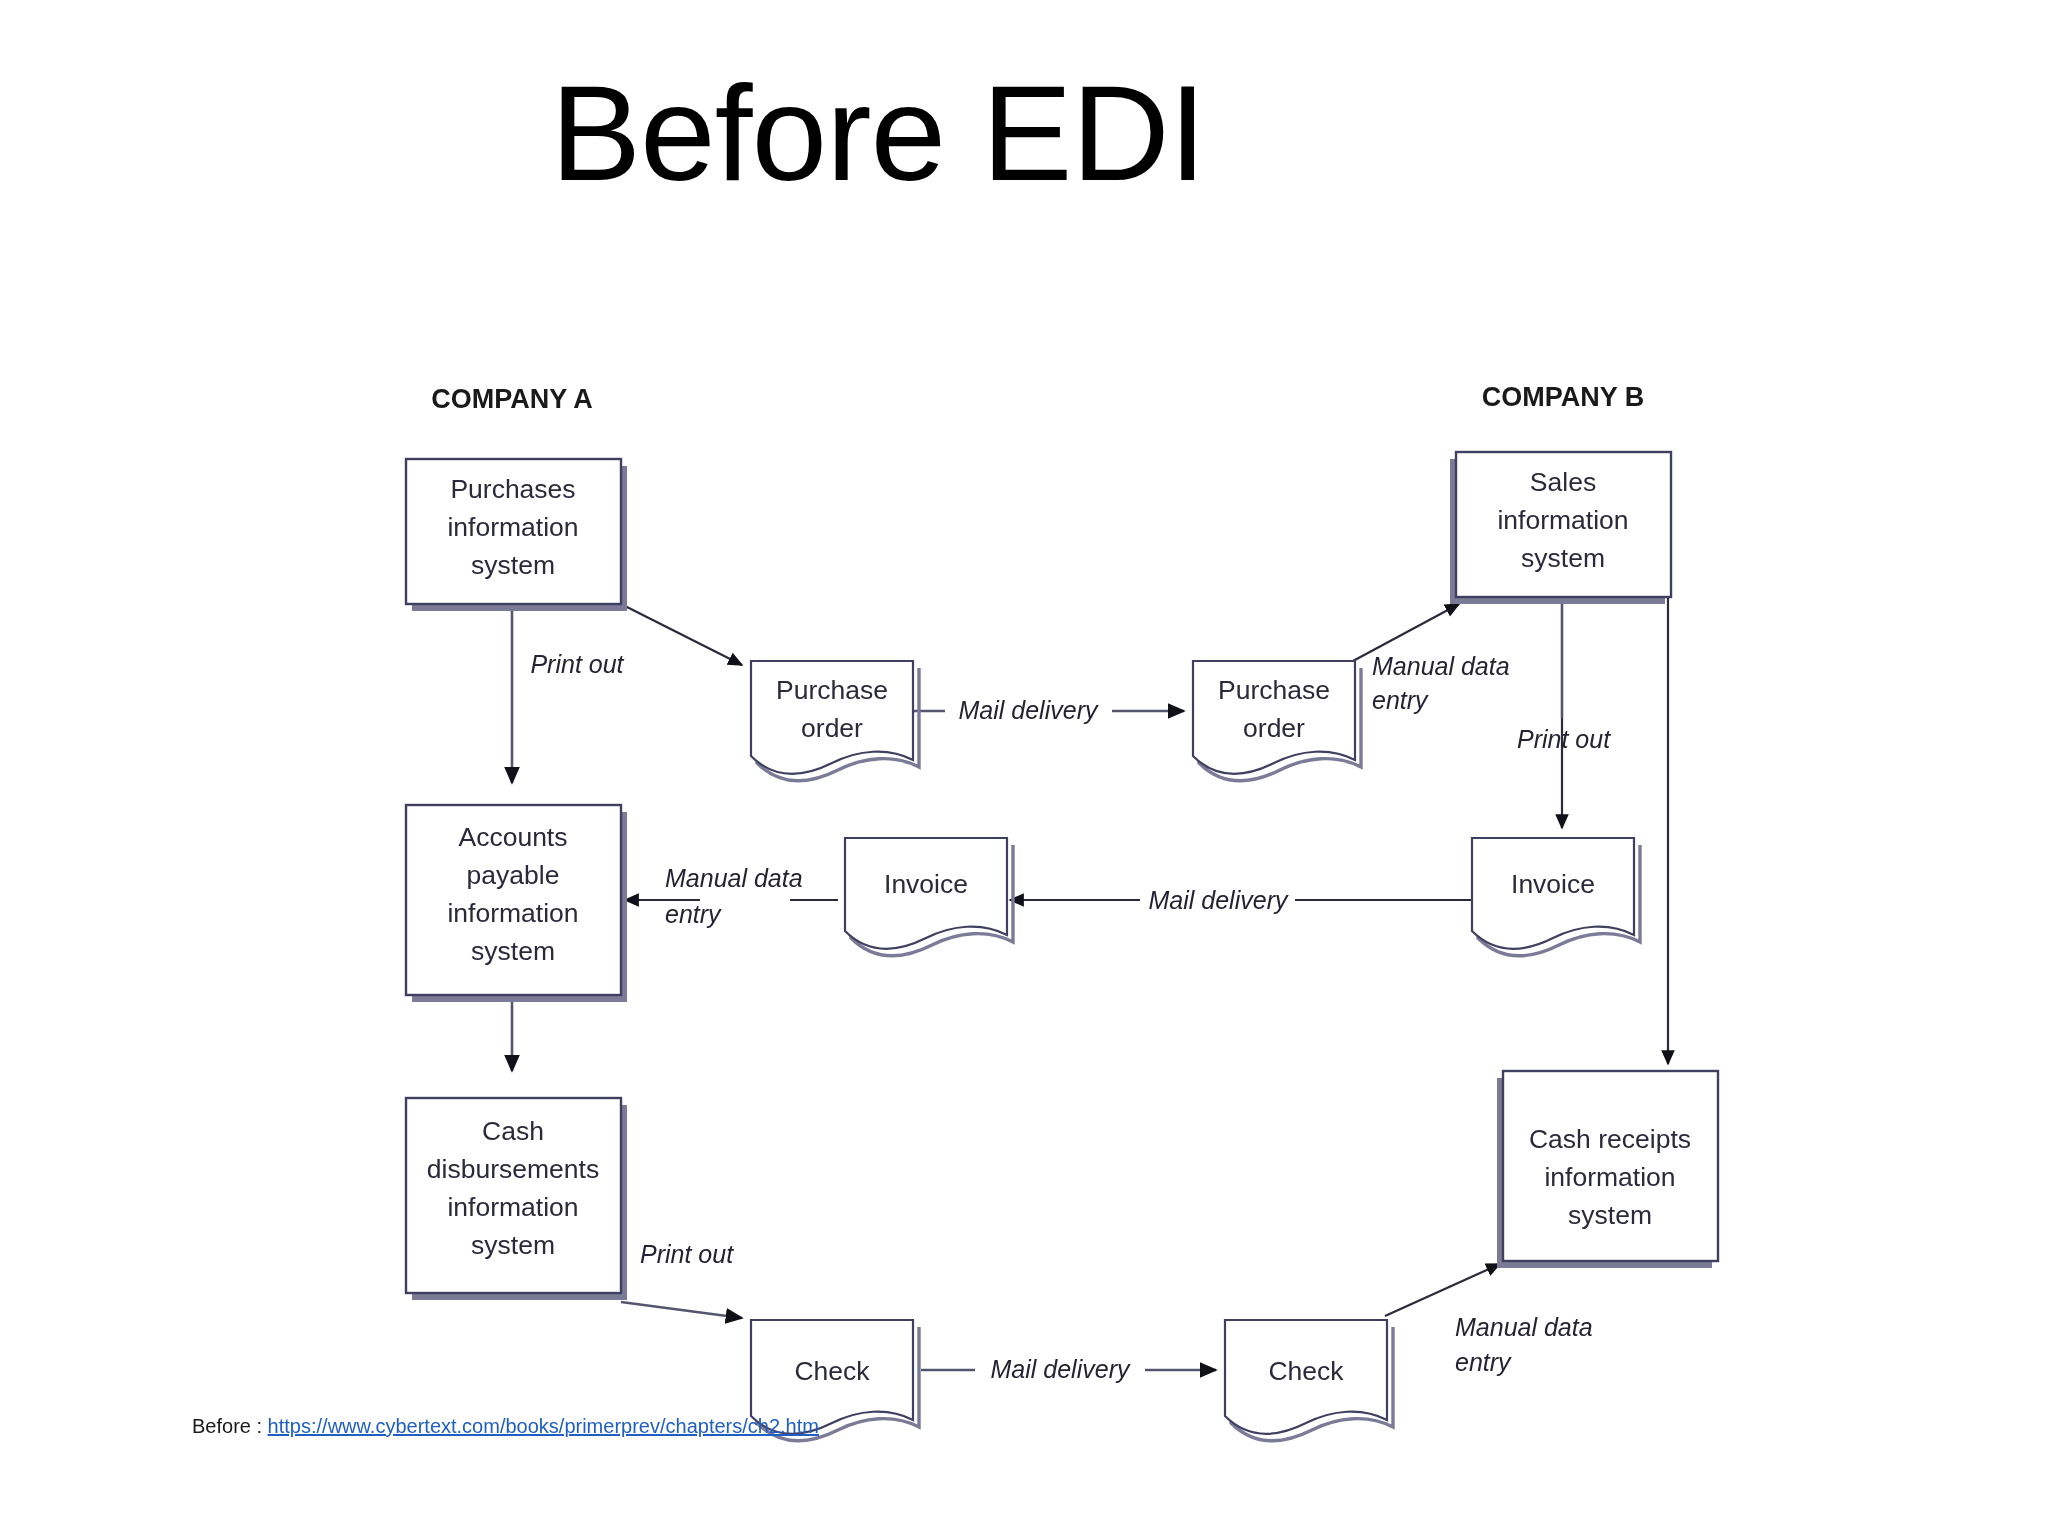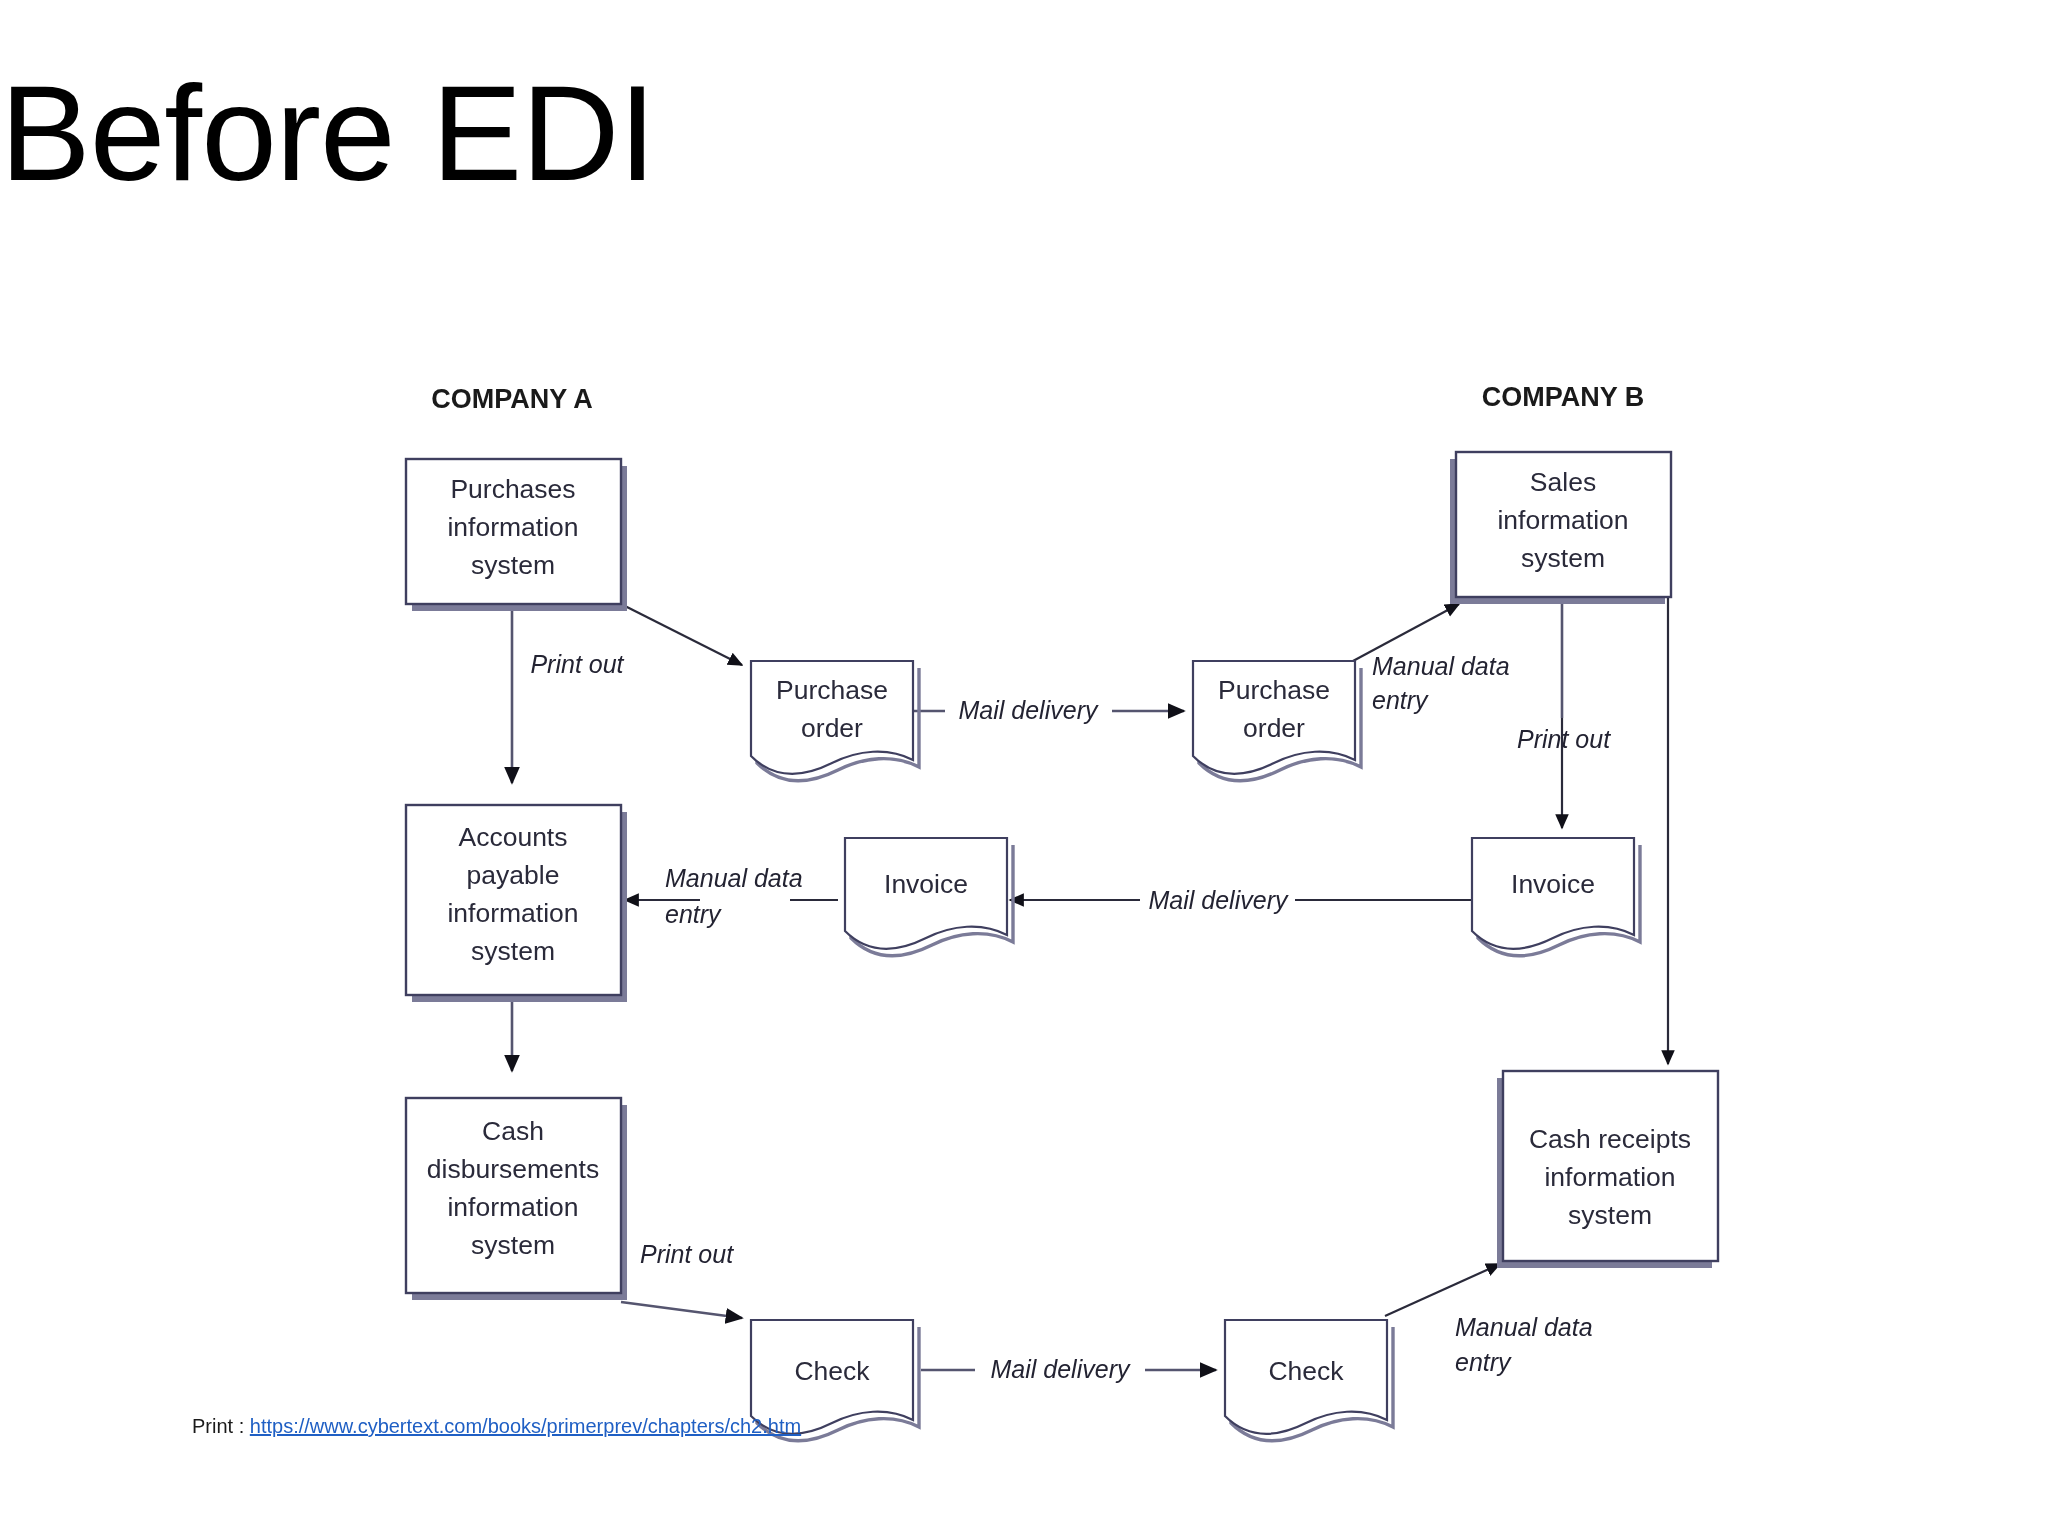--- a/index.html
+++ b/index.html
@@ -17,26 +17,28 @@
   #slide {
     position: absolute;
     inset: 0;
     background: #ffffff;
   }
   #slide-title {
     position: absolute;
     left: 0;
     top: 62px;
     width: 1728px;
+    text-align: center;
     font-family: "Liberation Sans", sans-serif;
     font-size: 136px;
     font-weight: 400;
     line-height: 1.05;
     color: #000000;
     letter-spacing: -1px;
+    padding-left: 14px;
   }
   #diagram {
     position: absolute;
     left: 0;
     top: 0;
     width: 2048px;
     height: 1536px;
     margin-top: 48px;
   }
   #diagram svg {
@@ -268,17 +270,17 @@
       <g>
         <path class="doc-shadow" d="M 1231 1279 L 1231 1375 C 1256 1400 1286 1395 1312 1382 C 1338 1369 1368 1366 1393 1379 L 1393 1279"></path>
         <path class="doc-shape" d="M 1225 1272 L 1225 1368 C 1250 1393 1280 1388 1306 1375 C 1332 1362 1362 1359 1387 1372 L 1387 1272 Z"></path>
         <text class="node-text" x="1306" y="1332">Check</text>
       </g>
 
     </svg>
   </div>
 
   <div id="source-line">
-    <span class="src-label">Print :</span>
+    <span class="src-label">Before :</span>
     <a id="source-link" href="#">https://www.cybertext.com/books/primerprev/chapters/ch2.htm</a>
   </div>
 
 </div>
 
 </body></html>

